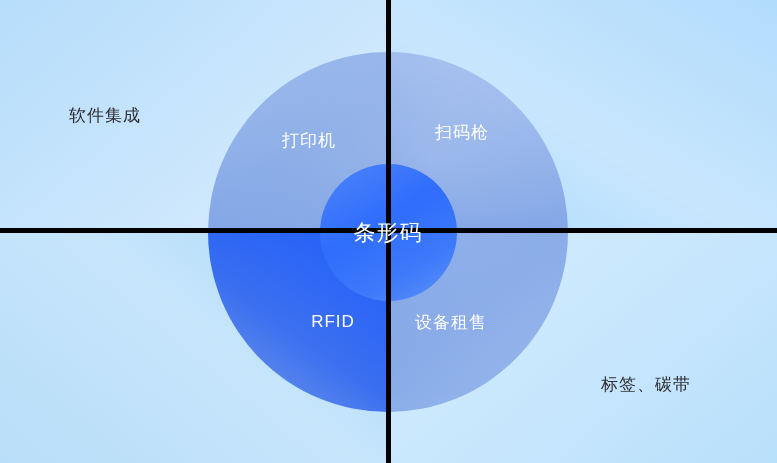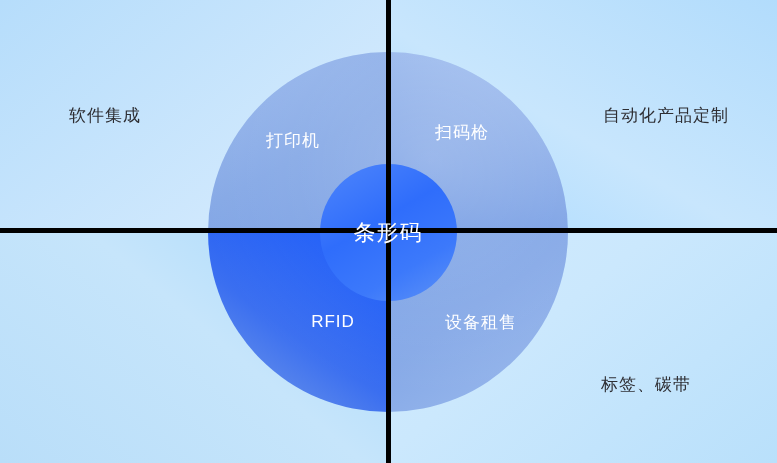--- a/index.html
+++ b/index.html
@@ -95,24 +95,24 @@
     letter-spacing: 1px;
   }
 
   
   .p-soft     { left: 105px; top: 115px; }
   .p-auto     { left: 666px; top: 115px; }
   .p-device   { left: 105px; top: 365px; }
   .p-label    { left: 646px; top: 365px; margin-top: 19px; }
 
   
-  .p-printer  { left: 293px; top: 140px; text-align: center; }
+  .p-printer  { left: 309px; top: 140px; text-align: center; }
   .p-scanner  { left: 462px; top: 132px; }
   .p-rfid     { left: 297px; top: 322px; margin-left: 36px; }
-  .p-rent     { left: 481px; top: 322px; }
+  .p-rent     { left: 451px; top: 322px; }
 
   
   .p-core     { left: 388px; top: 233px; }
 </style>
 </head>
 <body>
 
 <div id="canvas">
 
   <div class="bg-quad bg-tl"></div>
@@ -127,21 +127,20 @@
     <div class="oc-q oc-br"></div>
     <div class="oc-sheen"></div>
   </div>
 
   <div class="inner-circle"></div>
 
   <div class="cross-v"></div>
   <div class="cross-h"></div>
 
   <div class="lbl lbl-outside p-soft">软件集成</div>
-  <div class="lbl lbl-outside p-auto">自动化产品定制</div>
   <div class="lbl lbl-outside p-label">标签、碳带</div>
 
   <div class="lbl lbl-ring p-printer">打印机</div>
   <div class="lbl lbl-ring p-scanner">扫码枪</div>
   <div class="lbl lbl-ring p-rfid">RFID</div>
   <div class="lbl lbl-ring p-rent">设备租售</div>
 
   <div class="lbl lbl-core p-core">条形码</div>
 
 </div>

